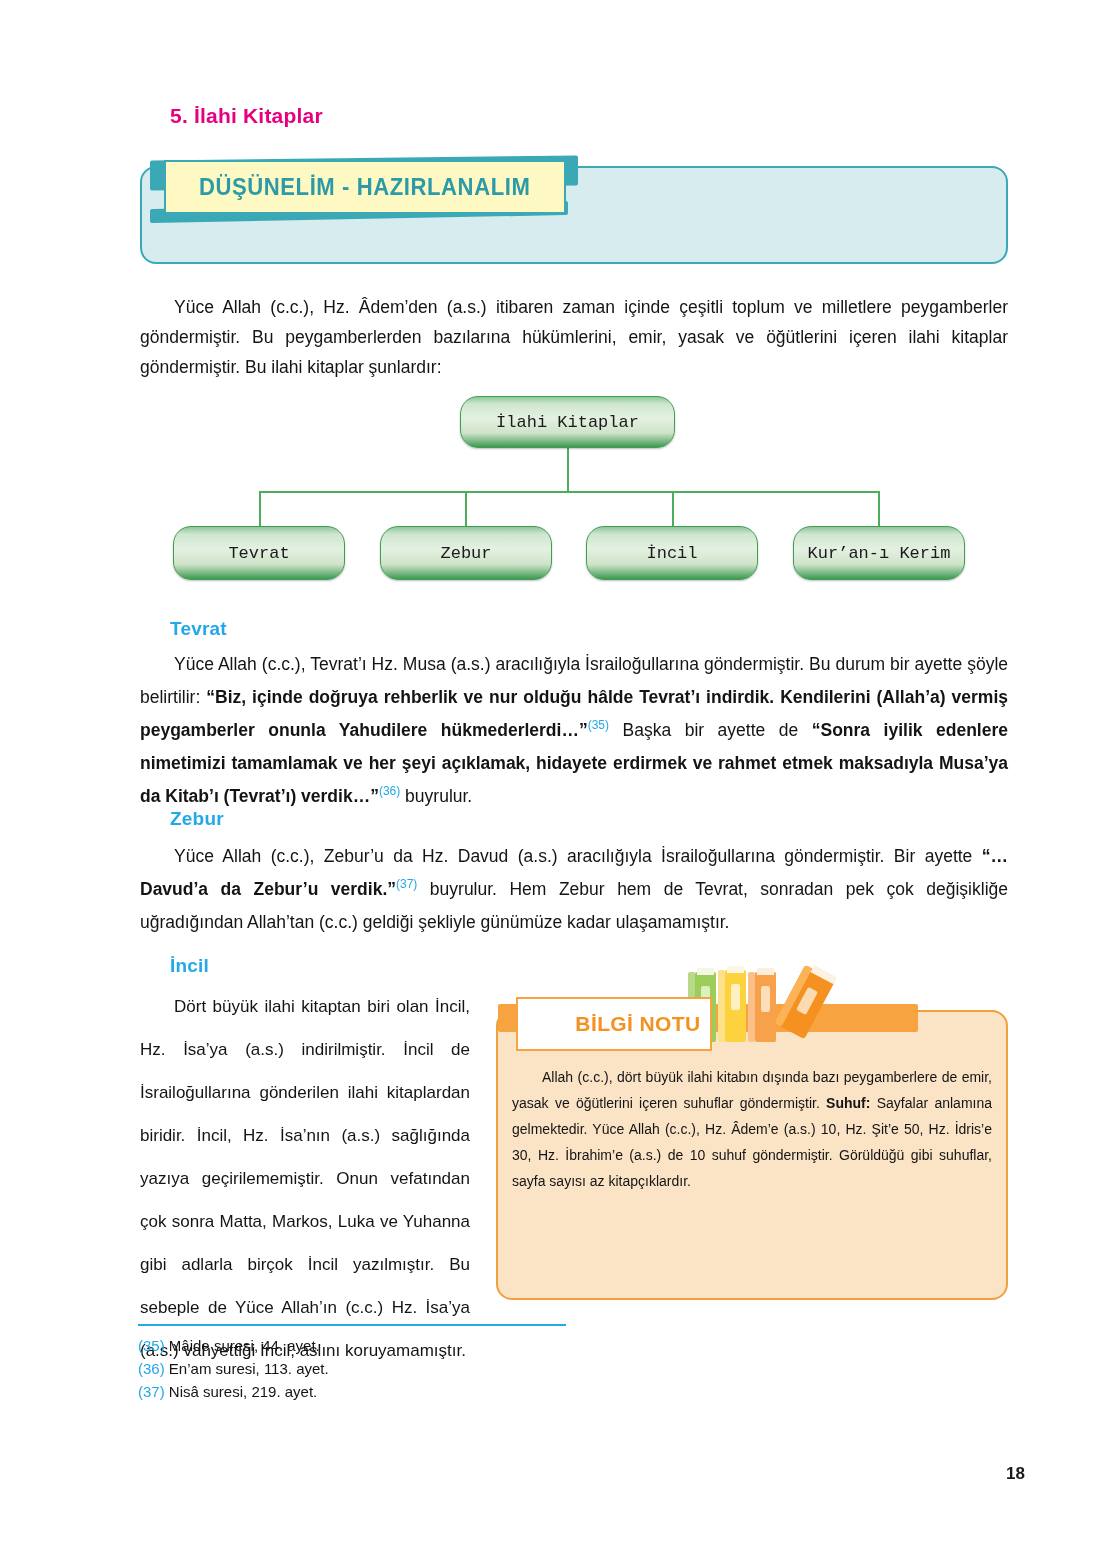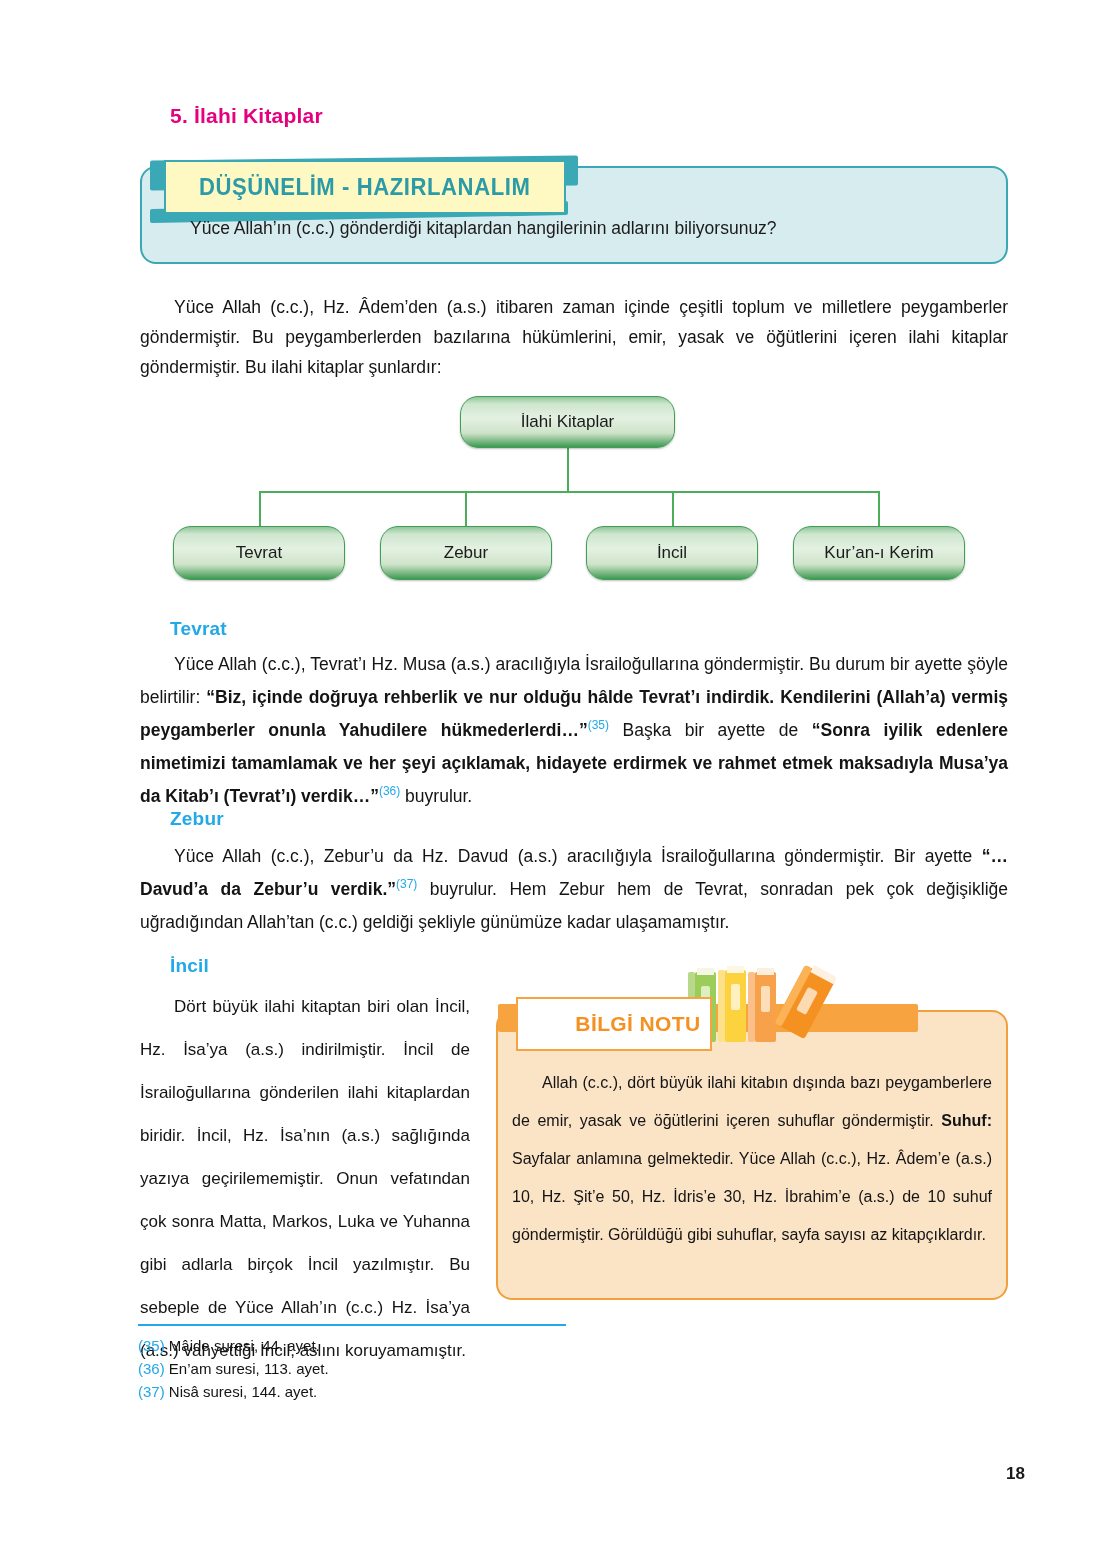--- a/index.html
+++ b/index.html
@@ -88,21 +88,21 @@
     color:#141414;
   }
   .para .ind{ display:inline-block;width:34px; }
 
   #p-intro{ left:140px;top:292px;width:868px; }
 
   
   .diagram{
     position:absolute;
     left:140px;top:396px;
-    width:868px;height:190px;
+    width:868px;height:190px;font-family:Liberation Mono, monospace;
   }
   .node{
     position:absolute;
     box-sizing:border-box;
     border-radius:18px;
     border:1px solid #3f9e54;
     display:flex;align-items:center;justify-content:center;
     font-size:17px;
     color:#1b1b1b;
     background:
@@ -177,22 +177,22 @@
     box-sizing:border-box;
     display:flex;align-items:center;justify-content:center;
   }
   .note-label span{
     font-size:21px;font-weight:bold;color:#f59121;letter-spacing:.4px;margin-left:48px;
   }
   .note-text{
     position:absolute;
     left:512px;top:1064px;
     width:480px;
-    font-size:16px;
-    line-height:38px;
+    font-size:14px;
+    line-height:26px;
     text-align:justify;
     color:#141414;
   }
   .note-text .ind{ display:inline-block;width:30px; }
   .note-text b{ font-weight:bold; }
 
   
   .books{ position:absolute;left:686px;top:962px;width:150px;height:82px; }
 
   
@@ -224,21 +224,20 @@
 <div class="page">
 
   <div class="section-title">5. İlahi Kitaplar</div>
 
   <div class="think-box"></div>
   <div class="think-ribbon"></div>
   <div class="think-ribbon low"></div>
   <div class="think-label">
     <span>DÜŞÜNELİM - HAZIRLANALIM</span>
   </div>
-  <div class="think-text">Yüce Allah’ın (c.c.) gönderdiği kitaplardan hangilerinin adlarını biliyorsunuz?</div>
 
   <div class="para" id="p-intro"><span class="ind"></span><span>Yüce Allah (c.c.), Hz. Âdem’den (a.s.) itibaren zaman içinde çeşitli toplum ve milletlere peygamberler göndermiştir. Bu peygamberlerden bazılarına hükümlerini, emir, yasak ve öğütlerini içeren ilahi kitaplar göndermiştir. Bu ilahi kitaplar şunlardır:</span></div>
 
   <div class="diagram">
     <div class="link" id="link-vert-top"></div>
     <div class="link" id="link-horiz"></div>
     <div class="link drop" id="drop-1"></div>
     <div class="link drop" id="drop-2"></div>
     <div class="link drop" id="drop-3"></div>
     <div class="link drop" id="drop-4"></div>
@@ -290,18 +289,18 @@
   <div class="note-label">
     <span>BİLGİ NOTU</span>
   </div>
 
   <div class="note-text"><span class="ind"></span><span>Allah (c.c.), dört büyük ilahi kitabın dışında bazı peygamberlere de emir, yasak ve öğütlerini içeren suhuflar göndermiştir. </span><b>Suhuf:</b><span> Sayfalar anlamına gelmektedir. Yüce Allah (c.c.), Hz. Âdem’e (a.s.) 10, Hz. Şit’e 50, Hz. İdris’e 30, Hz. İbrahim’e (a.s.) de 10 suhuf göndermiştir. Görüldüğü gibi suhuflar, sayfa sayısı az kitapçıklardır.</span></div>
 
   <div class="fn-rule"></div>
   <div class="footnotes">
     <div><span class="num">(35)</span><span> Mâide suresi, 44. ayet.</span></div>
     <div><span class="num">(36)</span><span> En’am suresi, 113. ayet.</span></div>
-    <div><span class="num">(37)</span><span> Nisâ suresi, 144. ayet.</span></div>
+    <div><span class="num">(37)</span><span> Nisâ suresi, 219. ayet.</span></div>
   </div>
 
   <div class="page-num">18</div>
 
 </div>
 
 </body></html>

